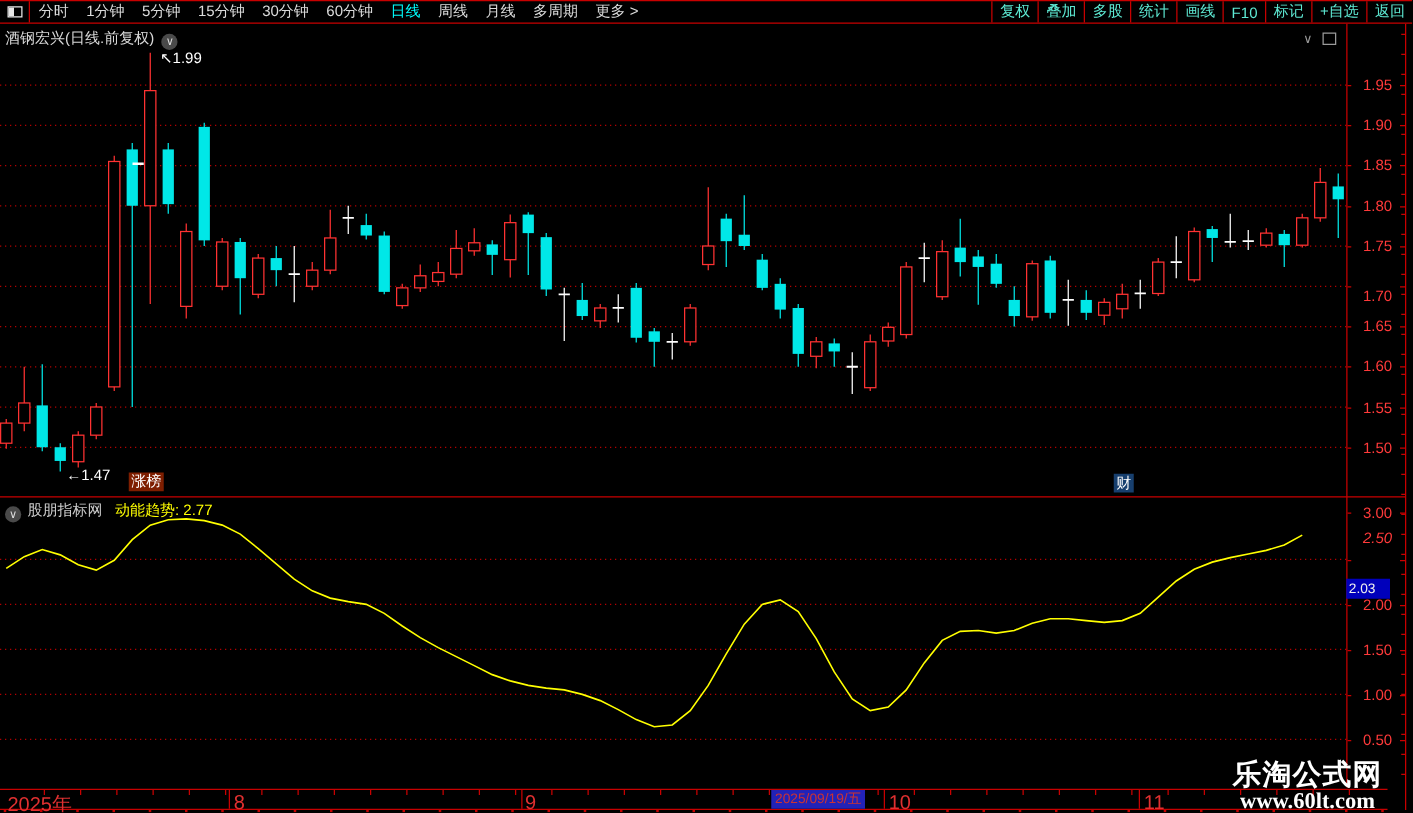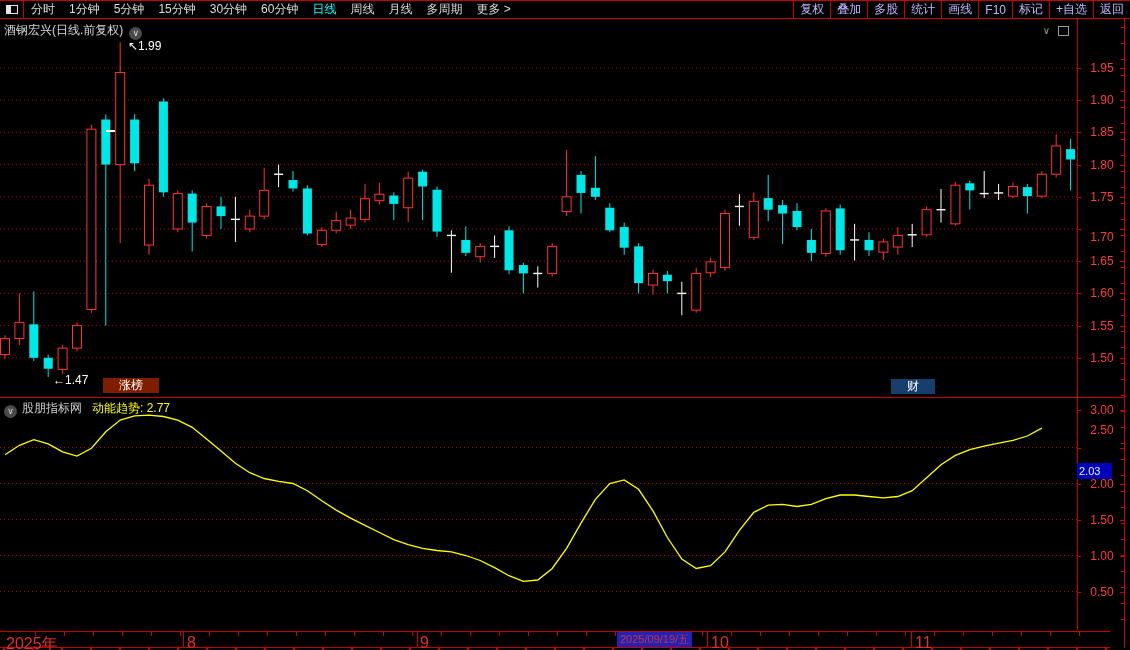--- a/index.html
+++ b/index.html
@@ -11,39 +11,39 @@
            background:#000;border-top:1px solid #c80000;border-bottom:1px solid #c80000;
            display:flex;align-items:center;font-size:12px;color:#dcdcdc;}
   .win-icon-box{width:24px;height:100%;box-sizing:border-box;border-right:1px solid #c80000;
                 display:flex;align-items:center;justify-content:center;}
   .win-icon{width:12px;height:9px;border:1px solid #e8e8e8;box-sizing:border-box;
             background:linear-gradient(90deg,#e8e8e8 0 45%,transparent 45%);}
   .mi{padding:0 7px;cursor:default;white-space:nowrap;}
   .mi.active{color:#00ffff;font-family:Liberation Serif, serif;}
   .menu-spacer{flex:1;}
   .mr{height:100%;box-sizing:border-box;border-left:1px solid #c80000;display:flex;
-      align-items:center;justify-content:center;padding:0 6px;white-space:nowrap;color:#c4b5fd;}
+      align-items:center;justify-content:center;padding:0 6px;white-space:nowrap;color:#5eead4;}
 
   
   .main-chart{position:absolute;left:0;top:19px;width:1077px;height:378px;}
   .sub-chart{position:absolute;left:0;top:398px;width:1077px;height:232px;}
   svg{display:block;}
   .chart-title{position:absolute;left:4px;top:3px;color:#d8d8d8;font-size:12px;white-space:nowrap;}
   .collapse-btn{display:inline-flex;width:13px;height:13px;border-radius:50%;background:#4a4a4a;
                 color:#ddd;font-size:9px;align-items:center;justify-content:center;
                 vertical-align:-2px;margin-left:6px;}
   .corner-icons{position:absolute;right:8px;top:6px;color:#9a9a9a;font-size:10px;
                 display:flex;gap:8px;align-items:center;}
   .corner-sq{width:9px;height:8px;border:1px solid #9a9a9a;}
 
   .sub-header{position:absolute;left:4px;top:2px;font-size:12px;white-space:nowrap;color:#cccccc;}
   .ind-label{color:#ffff00;margin-left:10px;}
   .ind-value{color:#ffff00;}
 
-  .tag{position:absolute;font-size:12px;line-height:15px;padding:0 16px;color:#fff;}
+  .tag{position:absolute;font-size:12px;line-height:15px;padding:0 2px;color:#fff;}
   .tag-hot{left:103px;top:378px;background:#7e1e00;}
   .tag-fin{left:891px;top:379px;background:#173f6e;}
 
   .hsep{position:absolute;left:0;top:397px;width:1124px;height:1px;background:#c80000;}
 
   
   .axis-line-l{position:absolute;left:1077px;top:19px;width:1px;height:611px;background:#c80000;}
   .axis-line-r{position:absolute;left:1124px;top:19px;width:1px;height:629px;background:#c80000;}
   .axis-label{position:absolute;width:44px;left:1080px;text-align:center;color:#ff3a3a;
               font-size:12px;line-height:13px;}
@@ -332,21 +332,21 @@
       <div class="tick" style="left: 1120px; top: 293.4px; width: 4px; height: 1px;"></div>
       <div class="axis-label" style="top: 319.6px;">1.55</div>
       <div class="tick" style="left: 1078px; top: 325.6px; width: 3px; height: 1px;"></div>
       <div class="tick" style="left: 1120px; top: 325.6px; width: 4px; height: 1px;"></div>
       <div class="axis-label" style="top: 351.8px;">1.50</div>
       <div class="tick" style="left: 1078px; top: 357.8px; width: 3px; height: 1px;"></div>
       <div class="tick" style="left: 1120px; top: 357.8px; width: 4px; height: 1px;"></div>
       <div class="axis-label" style="top: 404px;">3.00</div>
       <div class="tick" style="left: 1078px; top: 410px; width: 3px; height: 1px;"></div>
       <div class="tick" style="left: 1120px; top: 410px; width: 4px; height: 1px;"></div>
-      <div class="axis-label" style="top: 424px;">2.50</div>
+      <div class="axis-label" style="top: 424px; font-style: italic;">2.50</div>
       <div class="tick" style="left: 1078px; top: 447.5px; width: 3px; height: 1px;"></div>
       <div class="tick" style="left: 1120px; top: 447.5px; width: 4px; height: 1px;"></div>
       <div class="axis-label" style="top: 477.5px;">2.00</div>
       <div class="tick" style="left: 1078px; top: 483.5px; width: 3px; height: 1px;"></div>
       <div class="tick" style="left: 1120px; top: 483.5px; width: 4px; height: 1px;"></div>
       <div class="axis-label" style="top: 513.5px;">1.50</div>
       <div class="tick" style="left: 1078px; top: 519.5px; width: 3px; height: 1px;"></div>
       <div class="tick" style="left: 1120px; top: 519.5px; width: 4px; height: 1px;"></div>
       <div class="axis-label" style="top: 549.5px;">1.00</div>
       <div class="tick" style="left: 1078px; top: 555.5px; width: 3px; height: 1px;"></div>
@@ -439,20 +439,24 @@
       <div class="week-tick" style="left: 934px;"></div>
       <div class="week-tick" style="left: 963px;"></div>
       <div class="week-tick" style="left: 992px;"></div>
       <div class="week-tick" style="left: 1021px;"></div>
       <div class="week-tick" style="left: 1050px;"></div>
       <div class="week-tick" style="left: 1079px;"></div>
     </div>
   <div class="date-badge">2025/09/19/五</div>
   <div id="stub-row"></div>
 
+  <div class="watermark">
+    <div class="wm1">乐淘公式网</div>
+    <div class="wm2">www.60lt.com</div>
+  </div>
 
 <div class="stub" style="left: 3px;"></div>
     <div class="stub" style="left: 32px;"></div>
     <div class="stub" style="left: 61px;"></div>
     <div class="stub" style="left: 90px;"></div>
     <div class="stub" style="left: 119px;"></div>
     <div class="stub" style="left: 148px;"></div>
     <div class="stub" style="left: 177px;"></div>
     <div class="stub" style="left: 206px;"></div>
     <div class="stub" style="left: 235px;"></div>

